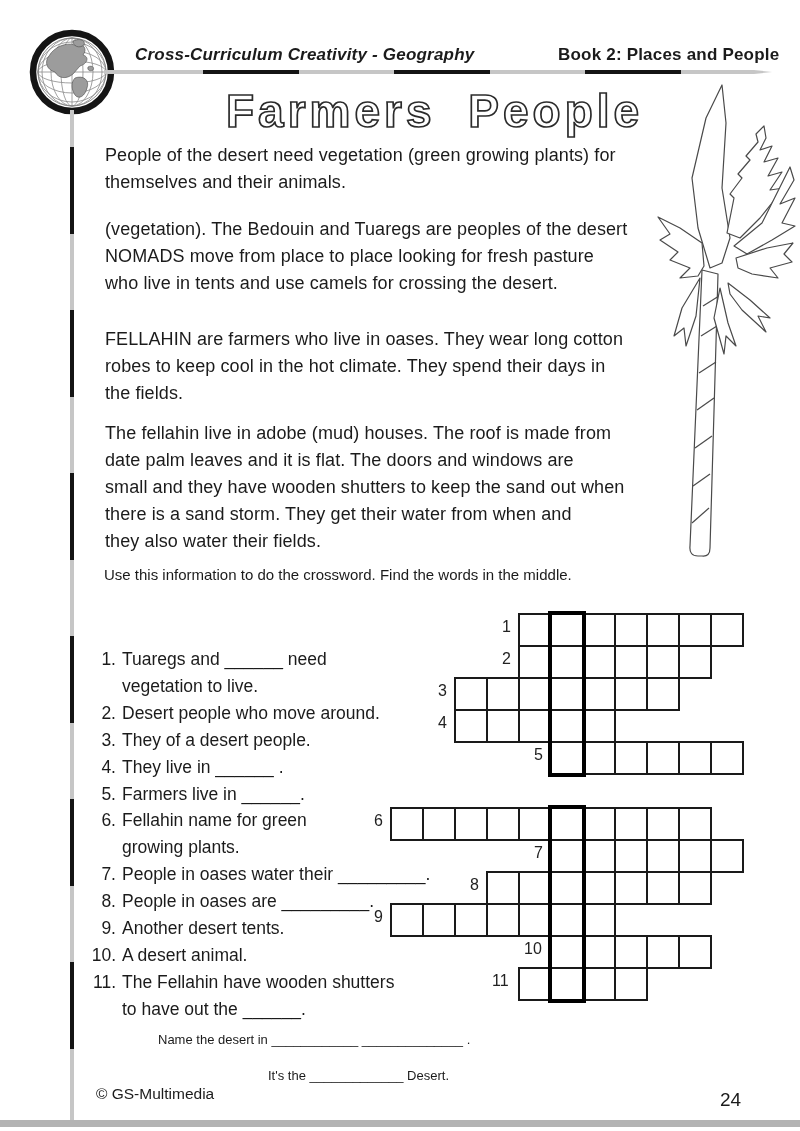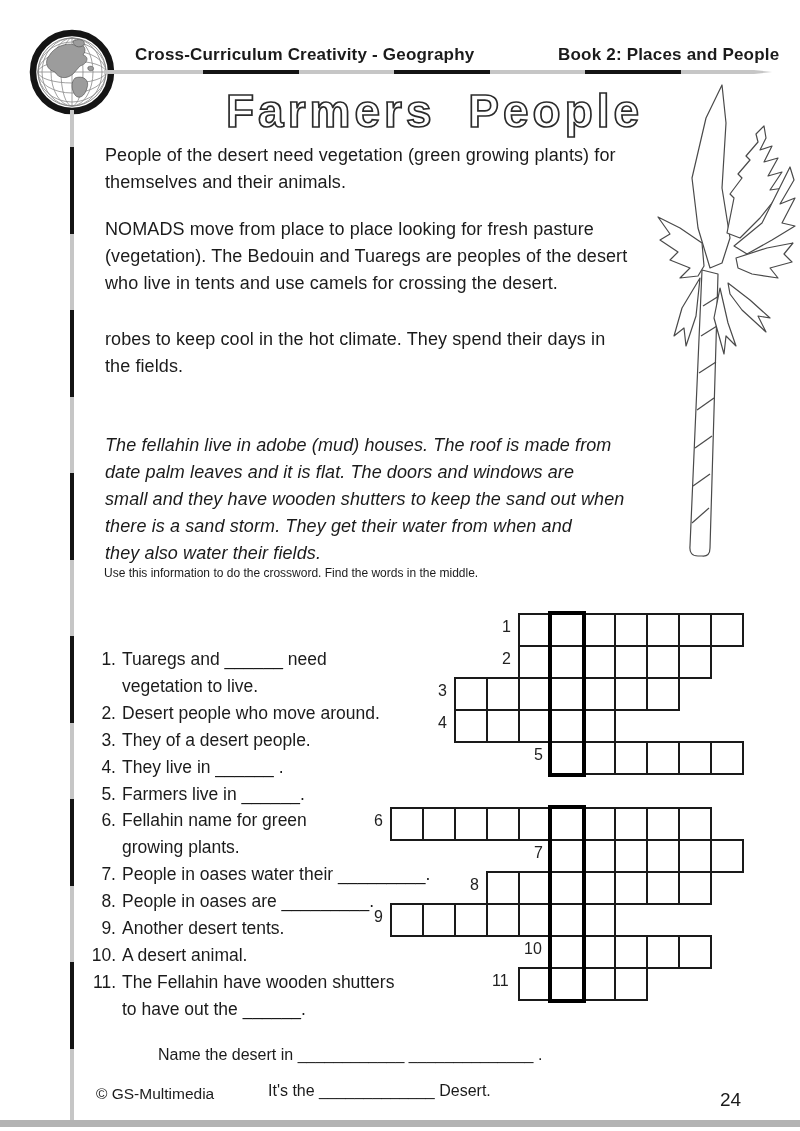--- a/index.html
+++ b/index.html
@@ -1,47 +1,47 @@
 <!DOCTYPE html>
 <html><head>
 <meta charset="utf-8">
 <style>
   html,body{margin:0;padding:0;}
   body{width:800px;height:1131px;background:#fff;position:relative;overflow:hidden;
        font-family:"Liberation Sans", sans-serif;color:#1b1b1b;}
   
   .hdr{position:absolute;top:45px;font-size:17px;font-weight:600;letter-spacing:.2px;white-space:nowrap;}
-  .hdr.series{left:135px;}
+  .hdr.series{left:135px;font-style:italic;}
   .hdr.book{left:558px;}
   .hrule{position:absolute;left:104px;top:70px;width:668px;height:4px;
          background:repeating-linear-gradient(90deg,#c6c6c6 0 99px,#141414 99px 195px,#c6c6c6 195px 191px);
          background:linear-gradient(90deg,#c6c6c6 0 99px,#141414 99px 195px,#c6c6c6 195px 290px,#141414 290px 386px,#c6c6c6 386px 481px,#141414 481px 577px,#c6c6c6 577px 100%);
          clip-path:polygon(0 0,calc(100% - 18px) 0,100% 50%,calc(100% - 18px) 100%,0 100%);}
   .vrule{position:absolute;left:70px;top:110px;width:4px;height:1016px;
          background:repeating-linear-gradient(180deg,#c6c6c6 0 37px,#141414 37px 124px,#c6c6c6 124px 163px);}
   .globe{position:absolute;left:29px;top:29px;}
   
   .title{position:absolute;left:226px;top:84px;margin:0;font-size:46px;font-weight:700;
          letter-spacing:4px;word-spacing:16px;color:#fff;-webkit-text-stroke:1.7px #2b2b2b;white-space:nowrap;}
   
   .para{position:absolute;left:105px;width:580px;font-size:18px;line-height:27px;letter-spacing:.1px;}
   .para div{white-space:nowrap;}
-  .para0{top:142px;} .para1{top:216px;} .para2{top:326px;} .para3{top:432px;font-style:italic;}
-  .instruction{position:absolute;left:104px;top:566px;font-size:12px;white-space:nowrap;}
+  .para0{top:142px;} .para1{top:216px;} .para2{top:326px;} .para3{top:420px;}
+  .instruction{position:absolute;left:104px;top:566px;font-size:15px;white-space:nowrap;}
   
   .clues{position:absolute;left:84px;top:646px;width:370px;}
   .clue-line{display:flex;line-height:26.9px;font-size:17.5px;white-space:nowrap;}
   .clue-num{width:32px;text-align:right;flex:none;padding-right:6px;}
   
   .xw-cell{position:absolute;width:34px;height:34px;box-sizing:border-box;
            border:2px solid #1a1a1a;background:#fff;}
   .xw-bold{position:absolute;width:38px;box-sizing:border-box;border:4px solid #000;}
   .xw-num{position:absolute;font-size:16px;color:#222;}
   
-  .fill{position:absolute;font-size:16px;white-space:nowrap;margin-top:14px;}
+  .fill{position:absolute;font-size:13px;white-space:nowrap;}
   .fill.line1{left:158px;top:1032px;}
   .fill.line2{left:268px;top:1068px;}
   .copyright{position:absolute;left:96px;top:1085px;font-size:15.5px;}
   .pagenum{position:absolute;left:720px;top:1089px;font-size:19px;}
   .bottom-band{position:absolute;left:0;top:1120px;width:800px;height:7px;background:#b3b3b3;}
   .palm{position:absolute;left:632px;top:78px;}
 </style>
 </head>
 <body>
 
@@ -102,25 +102,26 @@
     <path d="M88,210 L96,245 L104,268 L94,258 L92,276 L82,240 Z"></path>
   </g>
 </svg>
 
 <div class="paras">
     <div class="para para0">
       <div>People of the desert need vegetation (green growing plants) for</div>
       <div>themselves and their animals.</div>
     </div>
     <div class="para para1">
+      <div>(vegetation).  The Bedouin and Tuaregs are peoples of the desert</div>
       <div>NOMADS move from place to place looking for fresh pasture</div>
-      <div>(vegetation).  The Bedouin and Tuaregs are peoples of the desert</div>
       <div>who live in tents and use camels for crossing the desert.</div>
     </div>
     <div class="para para2">
+      <div>FELLAHIN are farmers who live in oases.  They wear long cotton</div>
       <div>robes to keep cool in the hot climate.  They spend their days in</div>
       <div>the fields.</div>
     </div>
     <div class="para para3">
       <div>The fellahin live in adobe (mud) houses.  The roof is made from</div>
       <div>date palm leaves and it is flat.  The doors and windows are</div>
       <div>small and they have wooden shutters to keep the sand out when</div>
       <div>there is a sand storm.  They get their water from when and</div>
       <div>they  also water their fields.</div>
     </div>

